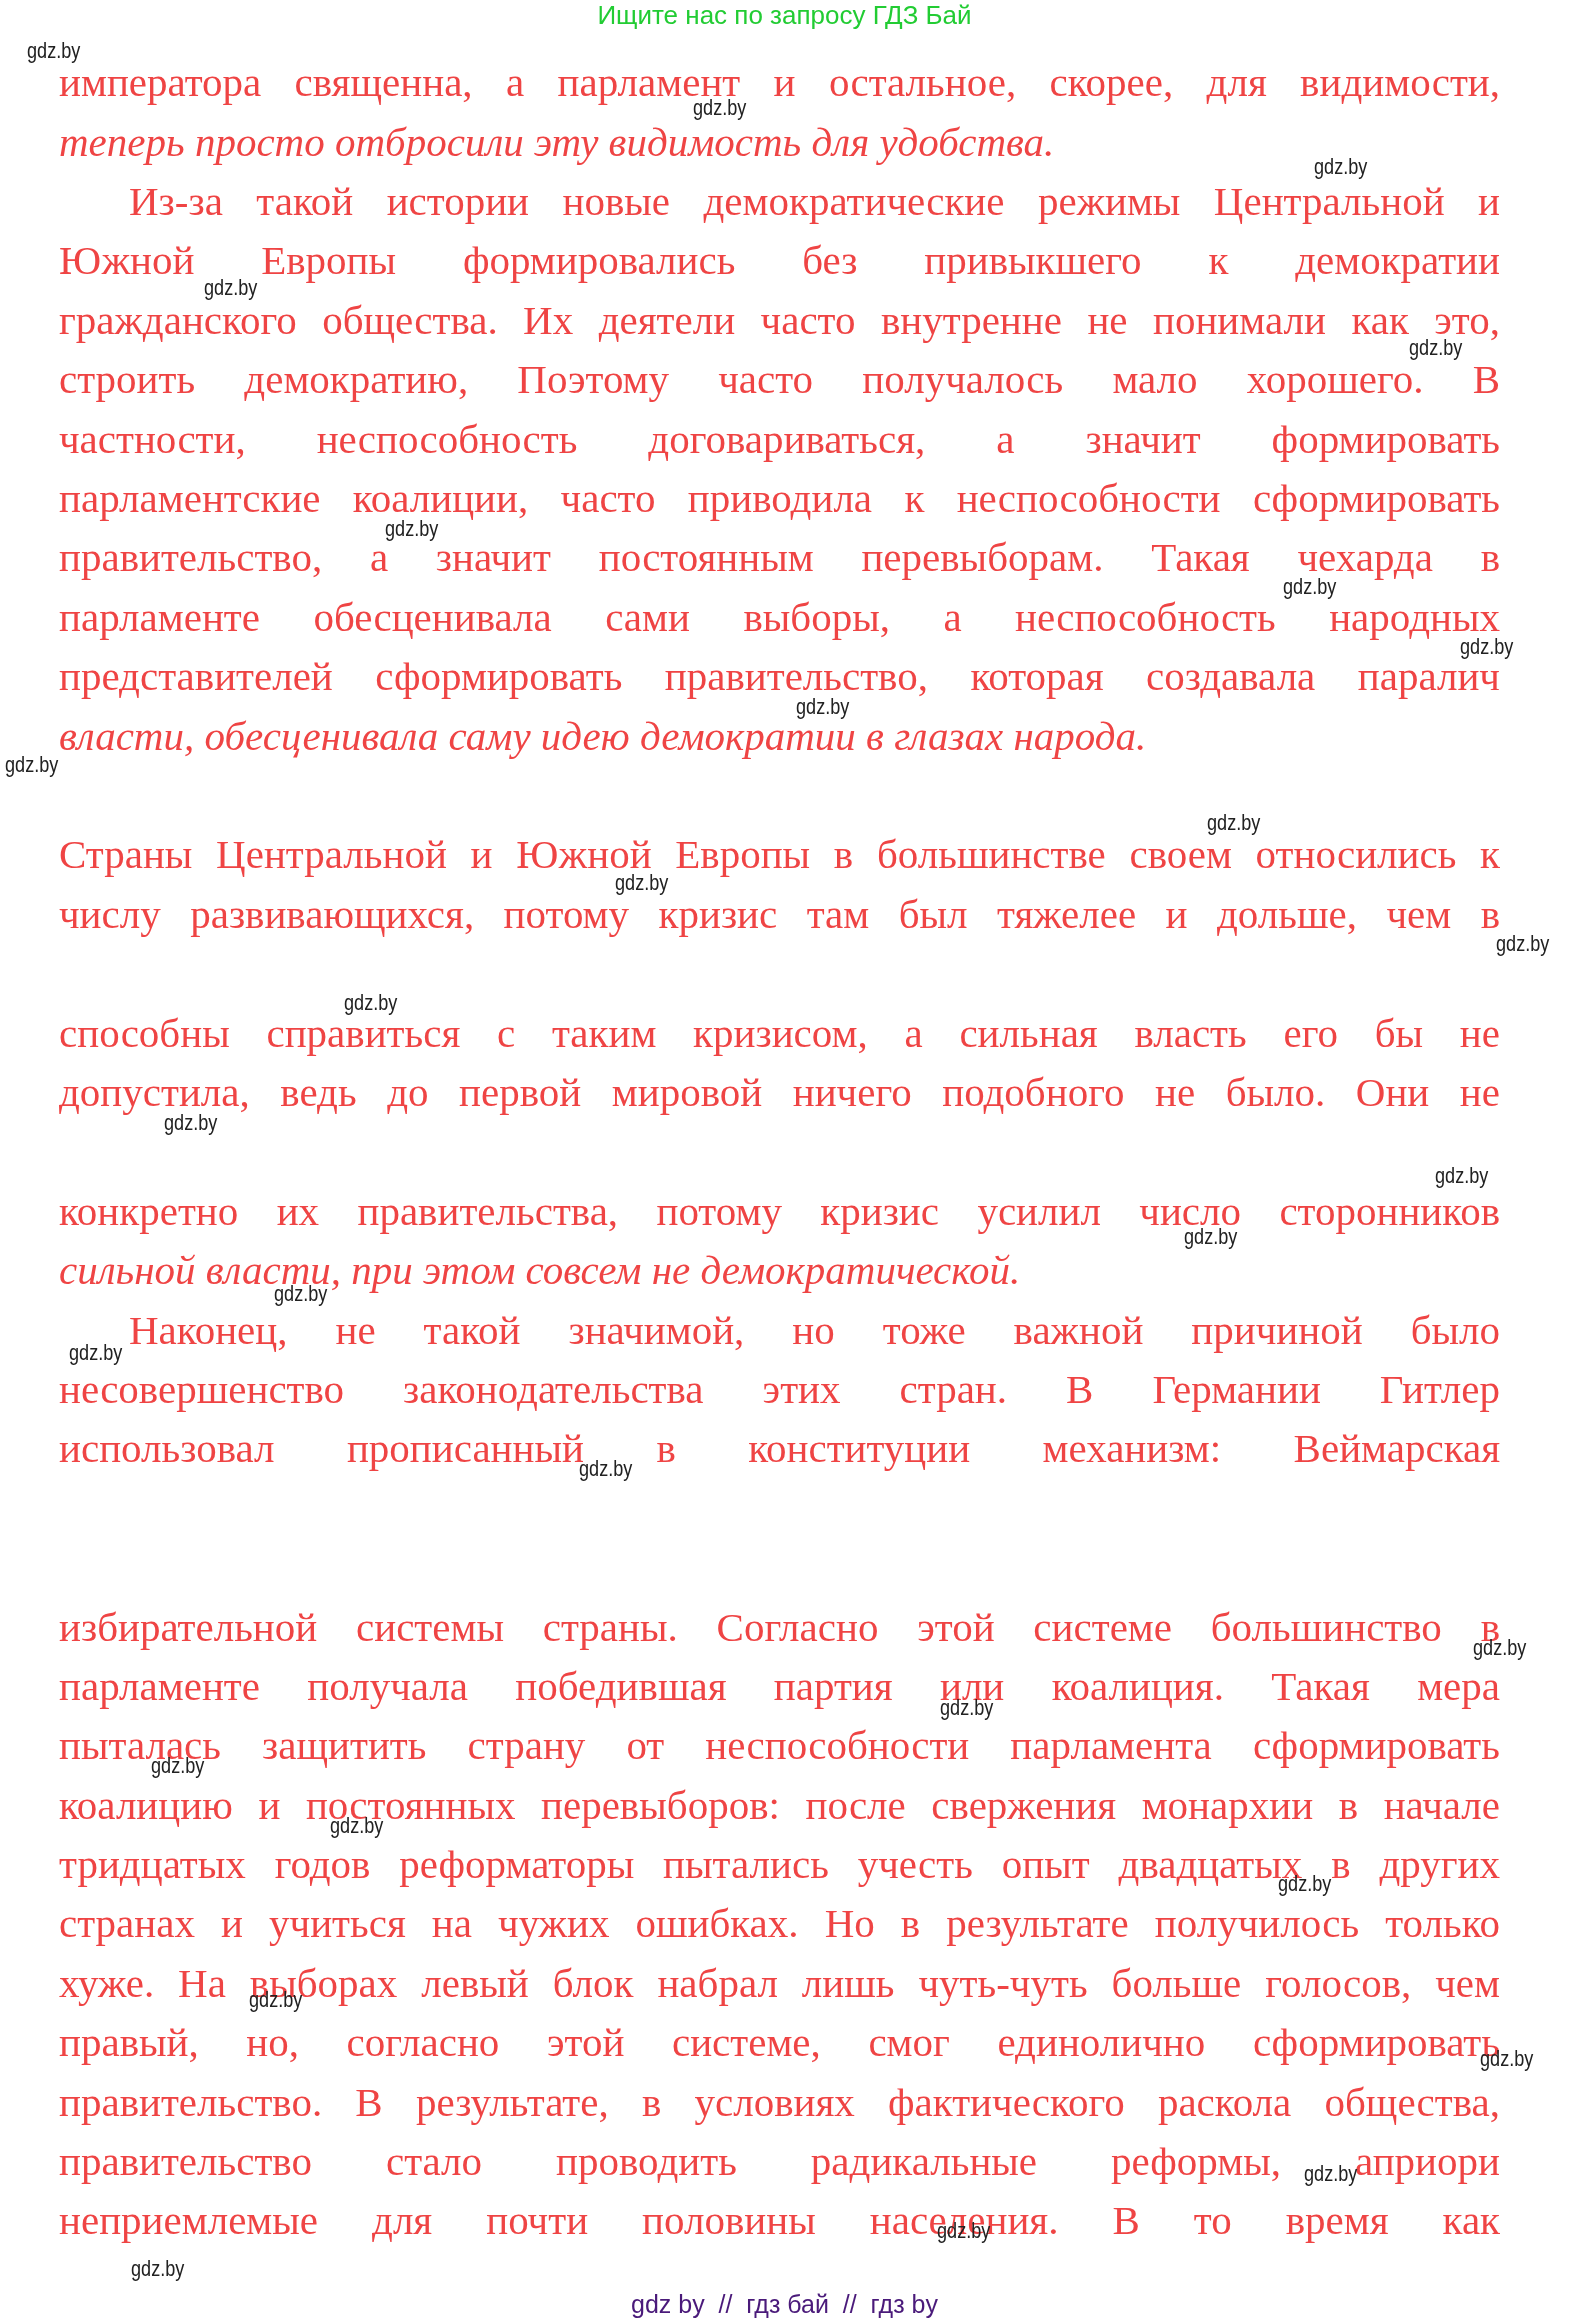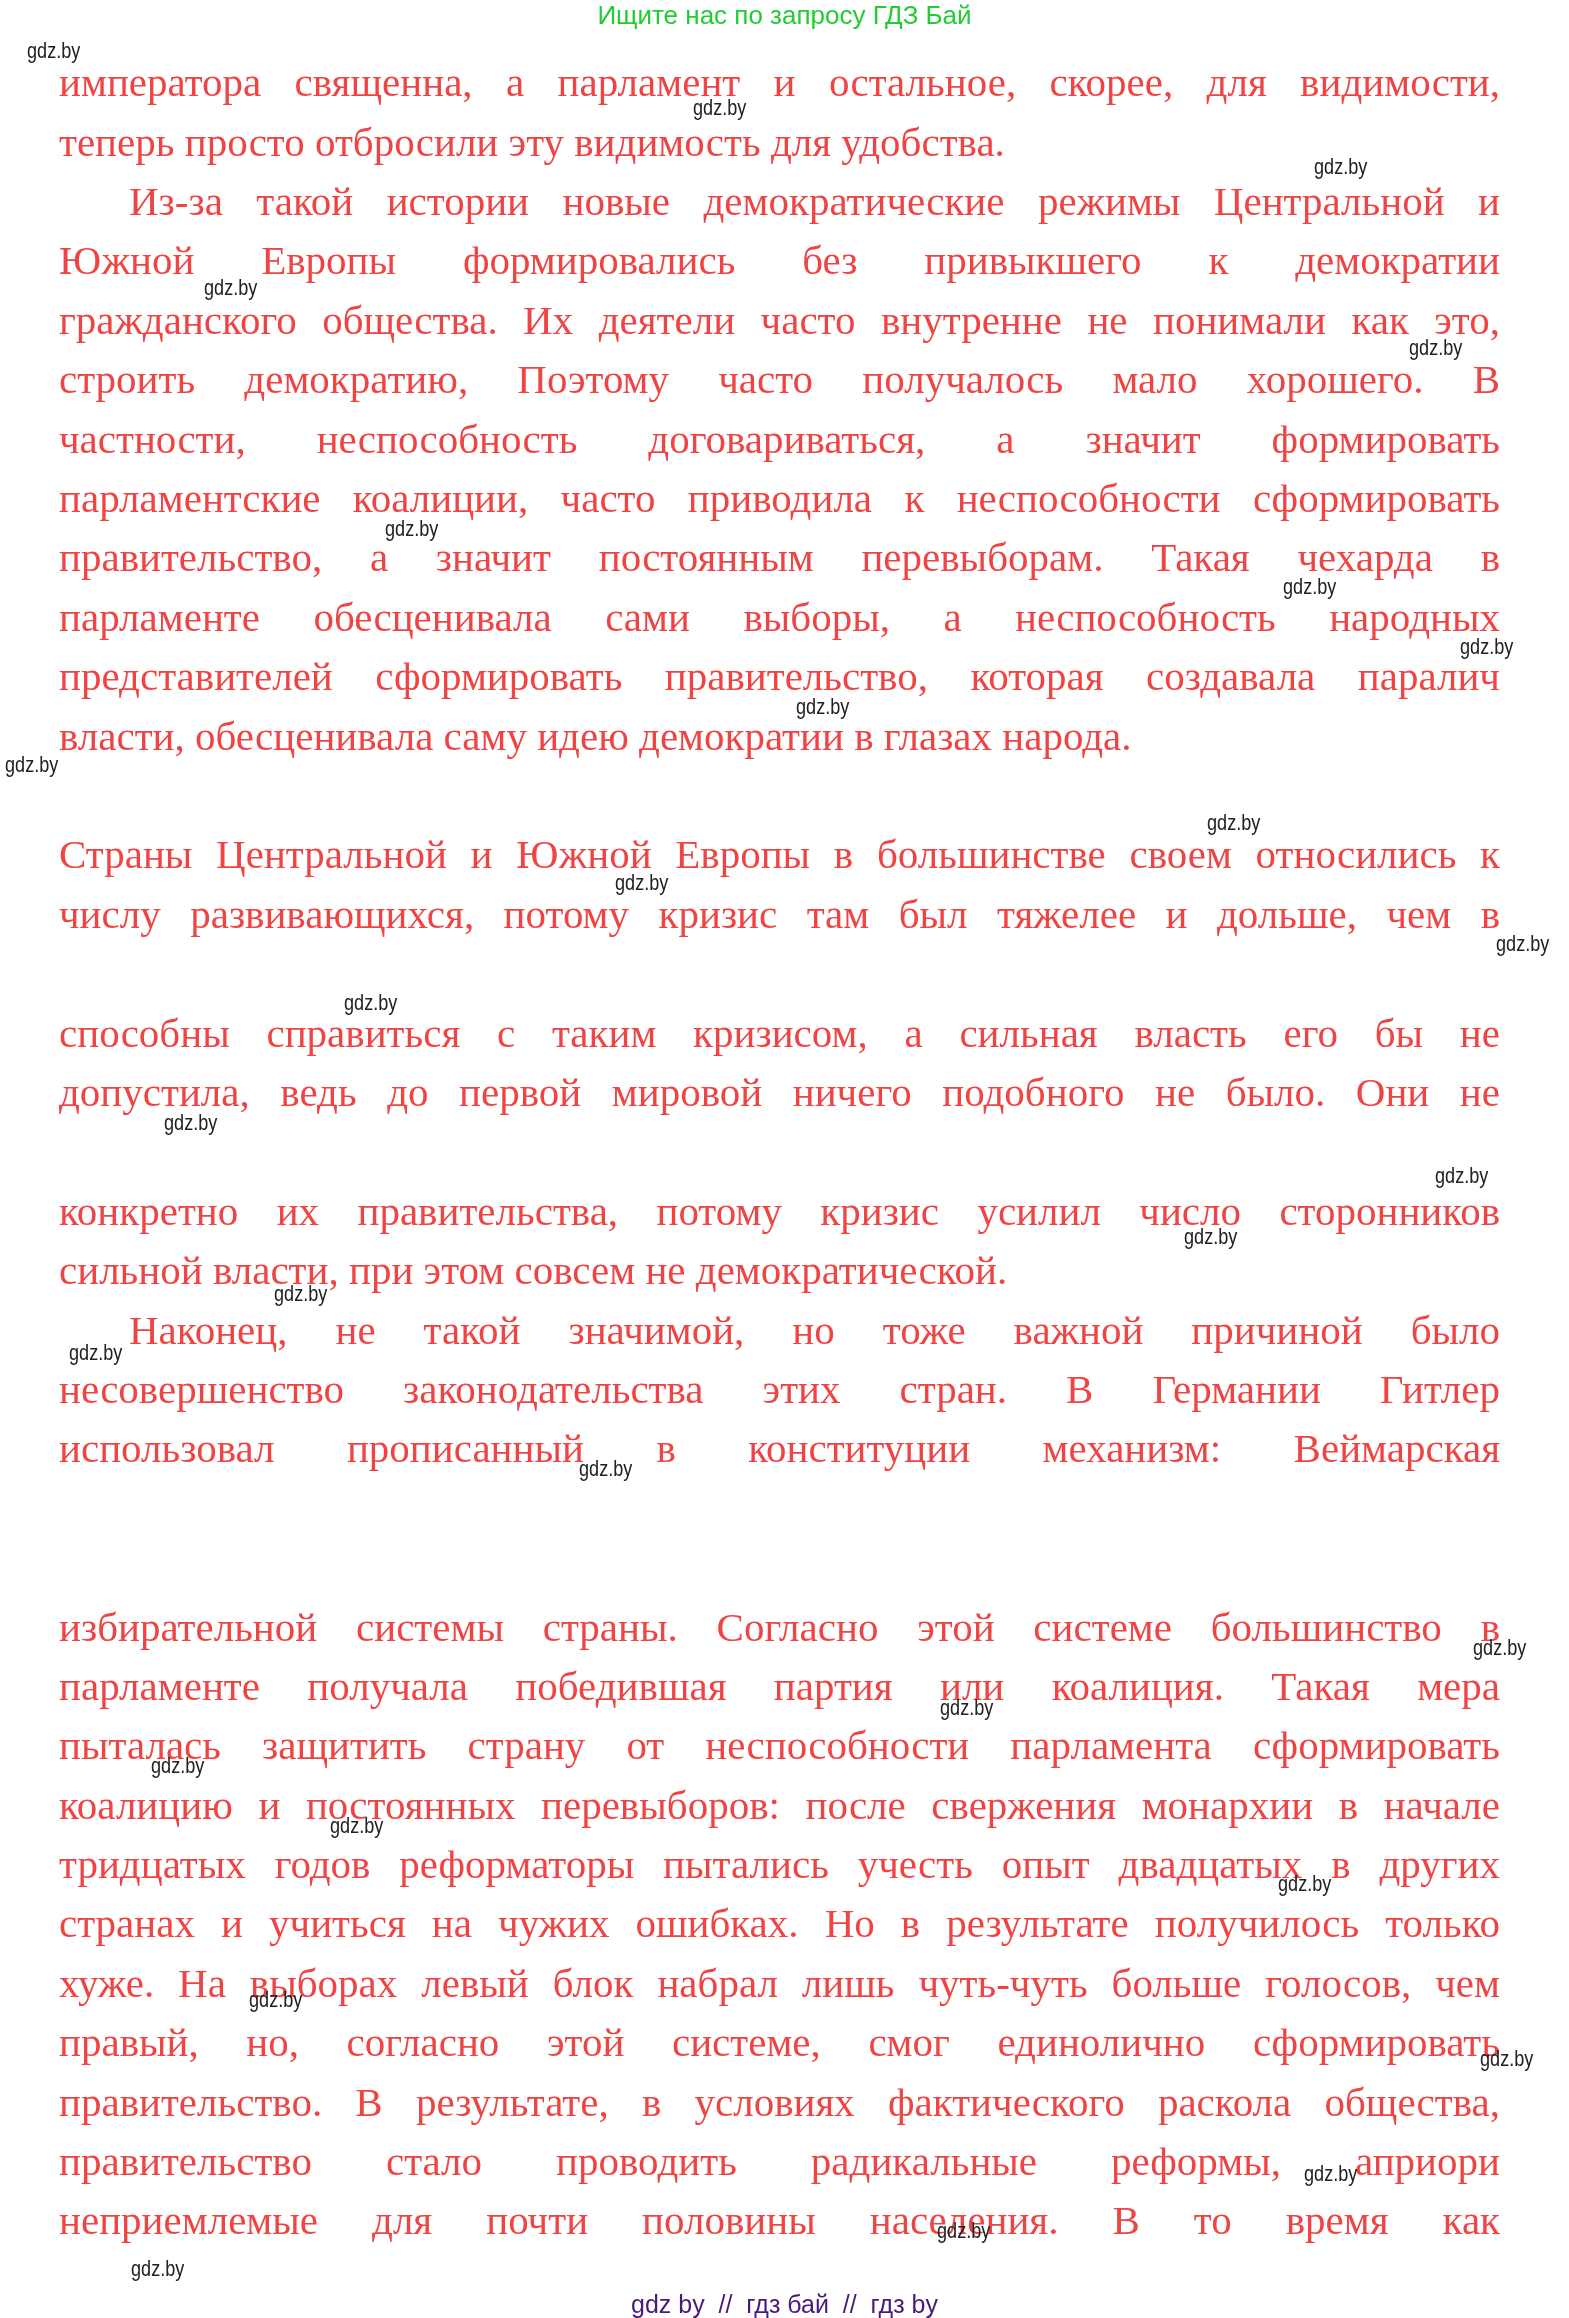--- a/index.html
+++ b/index.html
@@ -17,21 +17,21 @@
   }
   .page { position: absolute; left: 0; top: 0; width: 1569px; height: 2319px; }
   .line {
     position: absolute; left: 59px; width: 1441px; height: 59px;
     font-family: "Liberation Serif", serif; font-size: 41px; line-height: 59px;
     color: #ef4444; text-align: justify; text-align-last: justify;
     white-space: nowrap; overflow: visible;
     transform-origin: left center; transform: scaleX(1);
   }
   .line .t { display: inline-block; width: 100%; text-align: justify; text-align-last: justify; white-space: normal; }
-  .line.last .t { text-align-last: left; }
+  .line.last .t { text-align-last: left; font-style: italic; }
   .line.indent .t { text-indent: 70px; }
   .wm {
     position: absolute; color: #222222;
     font-family: "Liberation Sans", sans-serif; font-size: 21.3px; line-height: 23px;
     transform: scaleX(0.85); transform-origin: left top;
   }
 </style>
 </head>
 <body>
 

